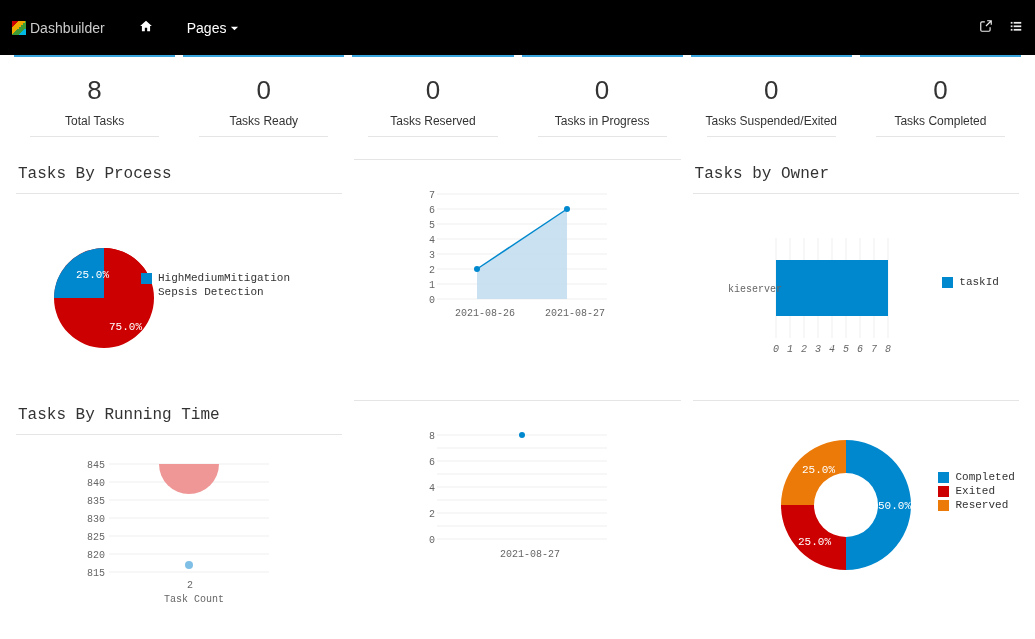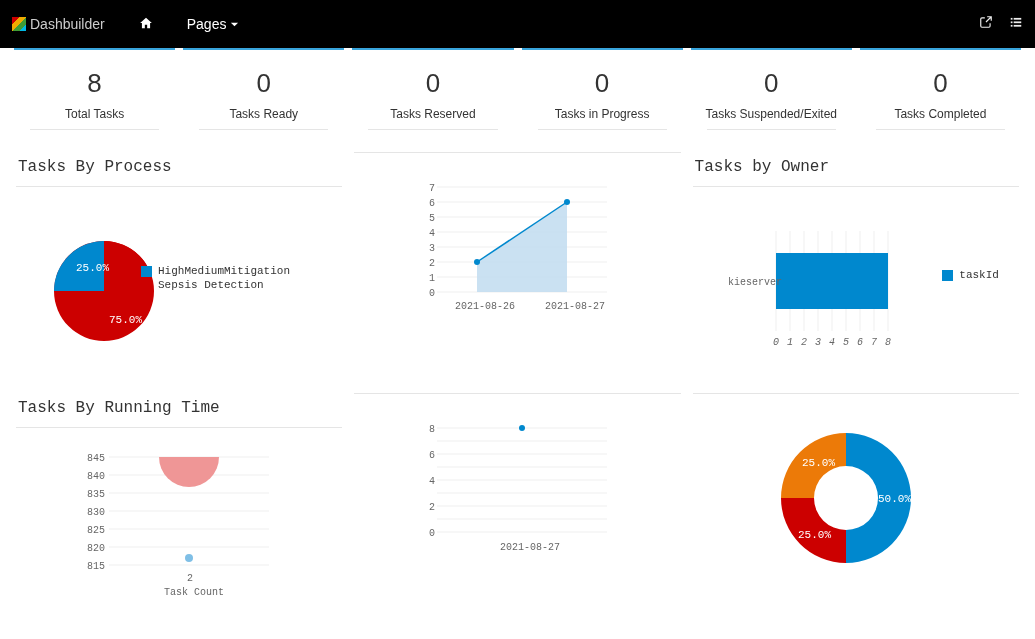--- a/index.html
+++ b/index.html
@@ -1,17 +1,17 @@
 <!DOCTYPE html>
 <html><head>
 <meta charset="utf-8">
 <style>
   * { box-sizing: border-box; margin: 0; padding: 0; }
   body { font-family: "Helvetica Neue", Arial, sans-serif; background: #fff; color: #333; width: 1035px; }
-  .topbar { background: #000; height: 48px; display: flex; align-items: center; padding: 0 12px; color: #fff; }
+  .topbar { background: #000; height: 55px; display: flex; align-items: center; padding: 0 12px; color: #fff; }
   .brand { display: flex; align-items: center; gap: 4px; font-size: 14px; color: #ccc; }
   .brand-logo { width: 14px; height: 14px; background: linear-gradient(135deg,#cc0000 0 25%,#f0ab00 25% 50%,#3f9c35 50% 75%,#00b9e4 75%); }
   .nav-item { margin-left: 34px; color: #fff; font-size: 14px; display: flex; align-items: center; gap: 4px; cursor: pointer; }
   .nav-spacer { flex: 1; }
   .top-icon { margin-left: 16px; color: #eee; cursor: pointer; }
   .metrics { display: flex; padding: 0 10px; }
   .metric { flex: 1; text-align: center; padding: 18px 4px 12px; border-top: 2px solid #39a5dc; margin: 0 4px; }
   .metric-val { font-size: 26px; font-weight: 300; color: #333; }
   .metric-label { font-size: 12px; color: #333; margin-top: 8px; }
   .metric-divider { border-bottom: 1px solid #e5e5e5; margin: 8px 12px 0; }
@@ -267,16 +267,30 @@
       <svg width="180" height="170" viewBox="0 0 180 170">
         <g transform="translate(80,85)">
           <path d="M0 -65 A65 65 0 0 1 0 65 L0 32 A32 32 0 0 0 0 -32 Z" fill="#0088ce"></path>
           <path d="M0 65 A65 65 0 0 1 -65 0 L-32 0 A32 32 0 0 0 0 32 Z" fill="#cc0000"></path>
           <path d="M-65 0 A65 65 0 0 1 0 -65 L0 -32 A32 32 0 0 0 -32 0 Z" fill="#ec7a08"></path>
           <text x="-44" y="-32" class="donut-label">25.0%</text>
           <text x="-48" y="40" class="donut-label">25.0%</text>
           <text x="32" y="4" class="donut-label">50.0%</text>
         </g>
       </svg>
+      <div class="legend" style="position:absolute;right:4px;top:54px;">
+        <div class="legend-item">
+          <span class="swatch" style="background:#0088ce"></span>
+          <span>Completed</span>
+        </div>
+        <div class="legend-item">
+          <span class="swatch" style="background:#cc0000"></span>
+          <span>Exited</span>
+        </div>
+        <div class="legend-item">
+          <span class="swatch" style="background:#ec7a08"></span>
+          <span>Reserved</span>
+        </div>
+      </div>
     </div>
   </div>
 
 </div>
 
 </body></html>

